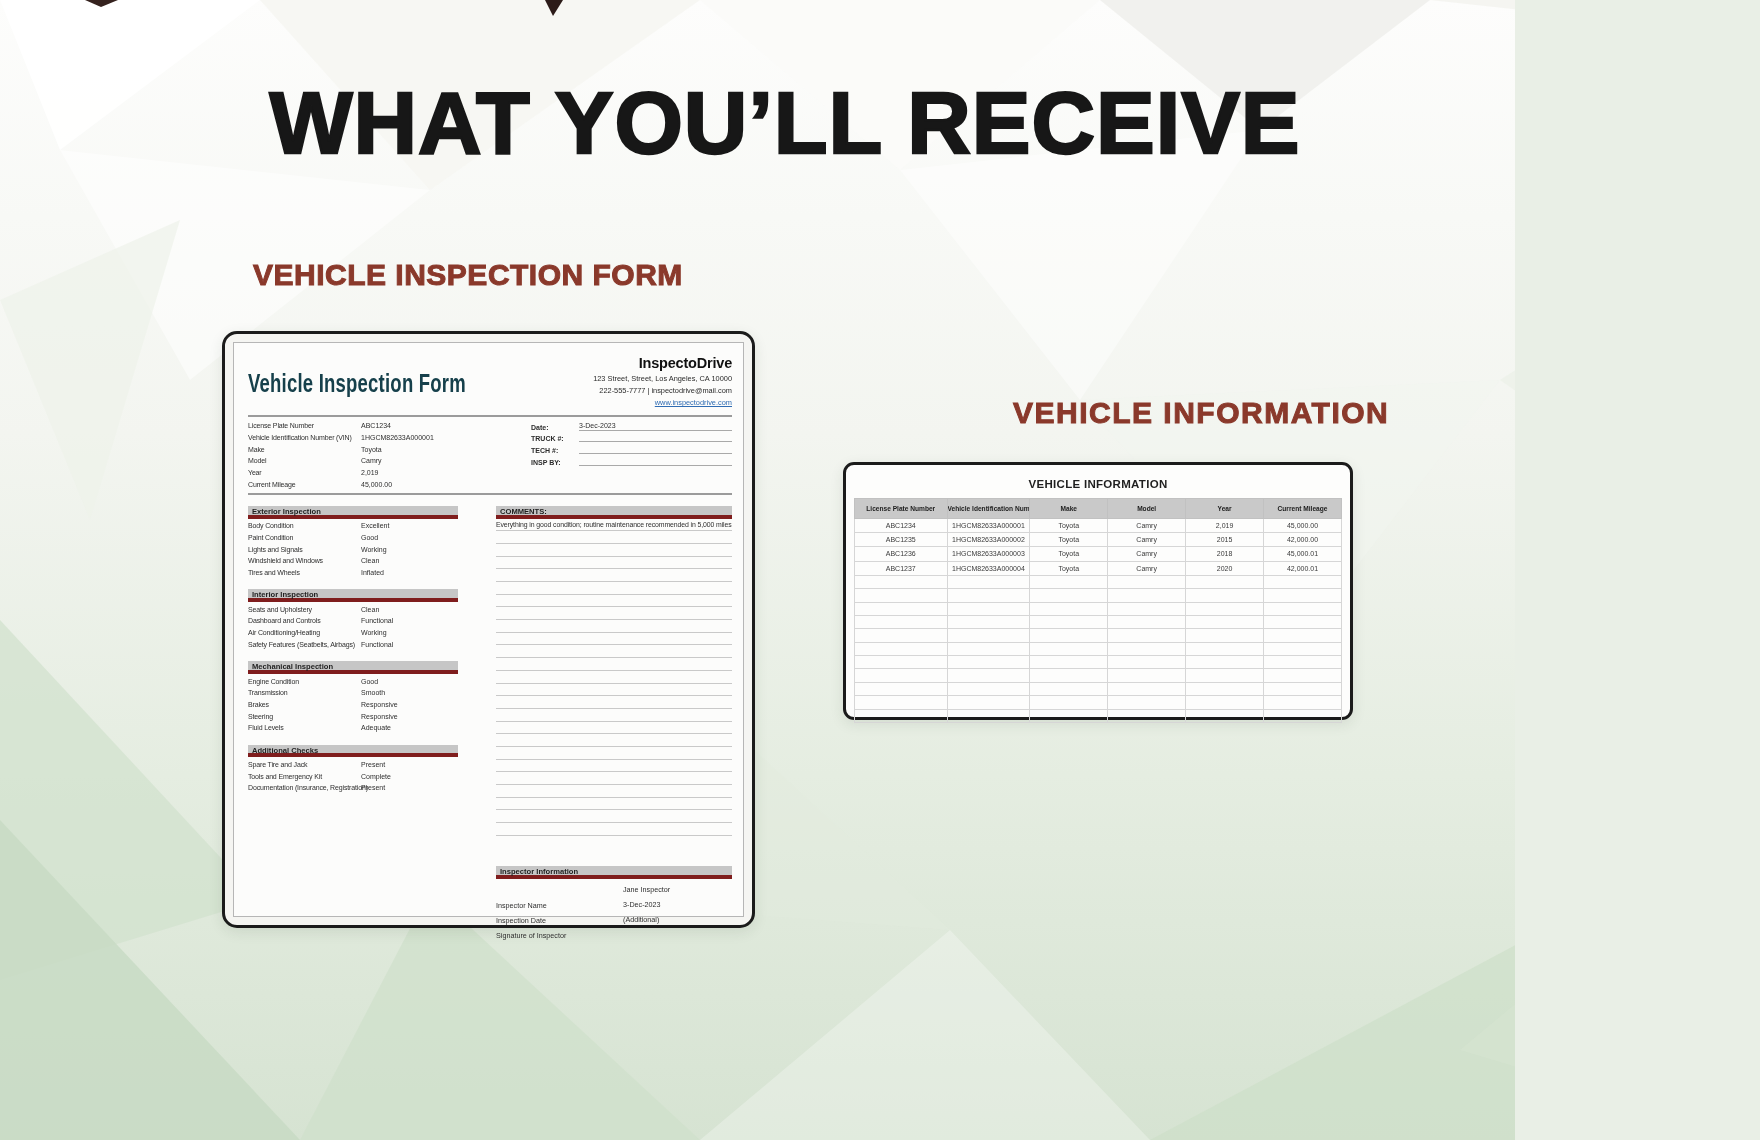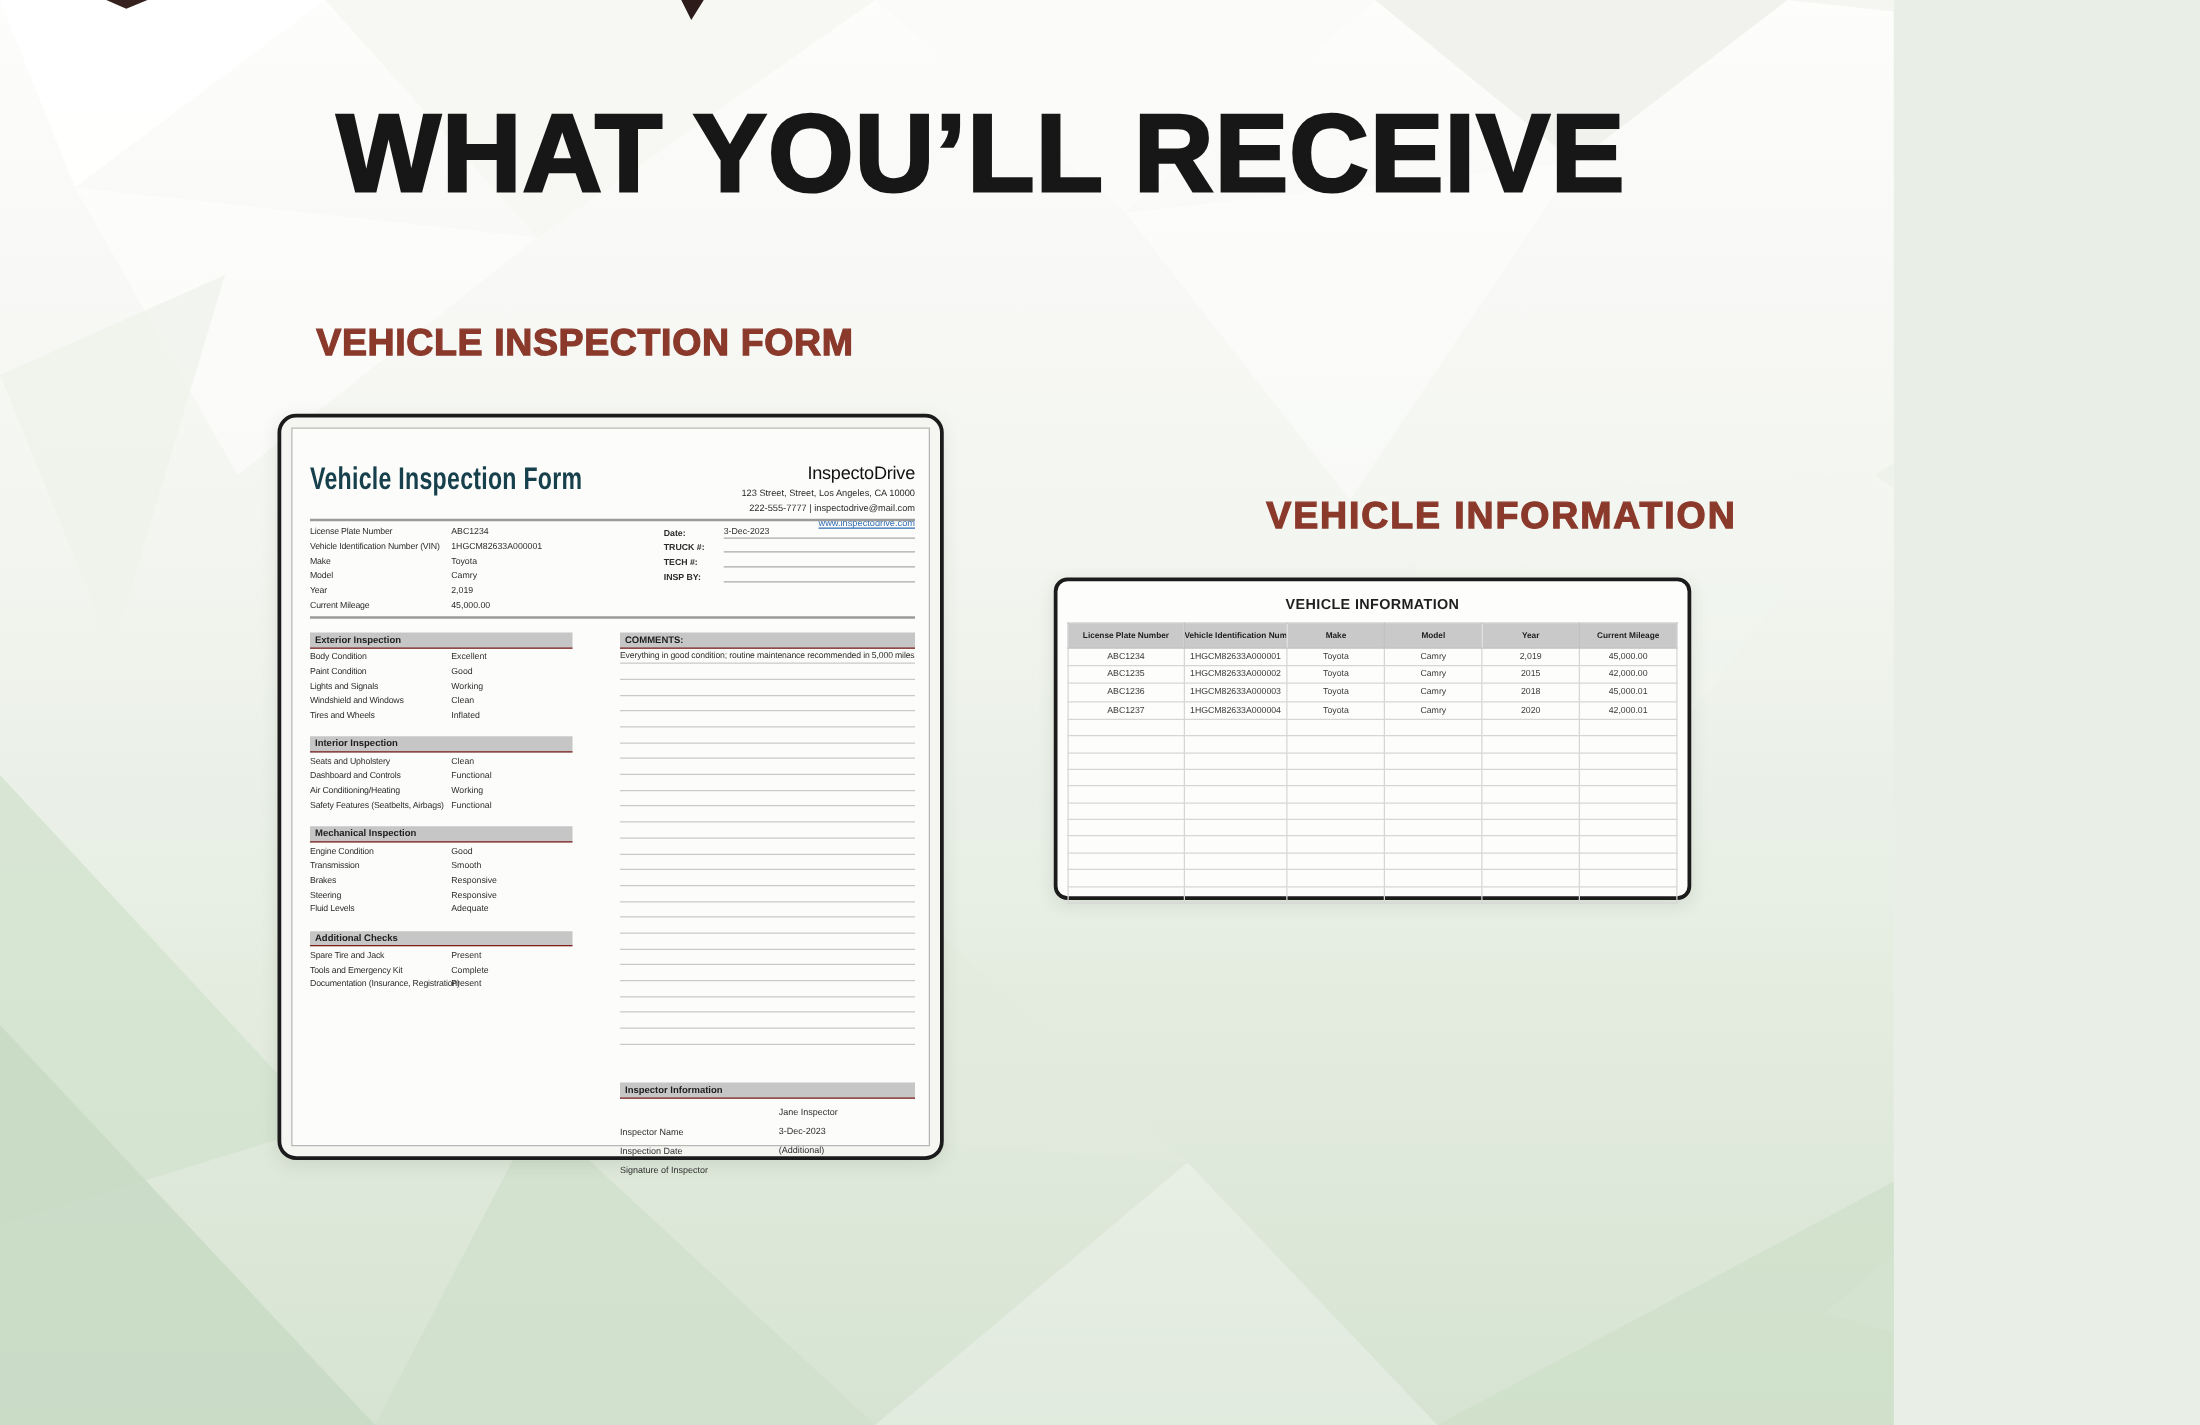--- a/index.html
+++ b/index.html
@@ -24,40 +24,40 @@
   .form-card{left:222px;top:331px;width:533px;height:597px;border-radius:15px;}
   .info-card{left:843px;top:462px;width:510px;height:258px;border-radius:11px;background:#fdfdfc;}
 
   .form-sheet{position:absolute;inset:8px;background:#fcfcfb;border:1px solid #b6b6b6;}
   .sheet-inner{position:absolute;left:14px;right:11px;top:0;bottom:0;}
 
   
   .doc-title{position:absolute;top:26px;left:0;font-size:25px;font-weight:700;color:#16404b;
     letter-spacing:.3px;transform:scaleX(.74);transform-origin:left top;white-space:nowrap;}
   .company{position:absolute;top:13px;right:0;text-align:right;line-height:1;}
-  .company-name{font-size:14.5px;font-weight:400;color:#111;letter-spacing:-.2px;margin-top:16px;}
+  .company-name{font-size:14.5px;font-weight:700;color:#111;letter-spacing:-.2px;}
   .company-line{font-size:7.4px;color:#2a2a2a;margin-top:4.6px;}
   .company-link{font-size:7.4px;color:#2f6cb3;text-decoration:underline;margin-top:4.6px;display:block;}
   .rule{position:absolute;left:0;right:0;height:2px;background:#9b9b9b;}
   .rule-1{top:72px;} .rule-2{top:150px;}
 
   
   .veh-fields{position:absolute;top:77px;left:0;width:300px;}
   .f-row{display:flex;height:11.7px;align-items:center;}
   .f-label{width:113px;font-size:7px;color:#2e2e2e;letter-spacing:-.15px;white-space:nowrap;}
   .f-value{font-size:7px;color:#2e2e2e;white-space:nowrap;}
   .meta-fields{position:absolute;top:77px;left:283px;right:0;}
   .m-row{display:flex;height:11.7px;align-items:flex-end;padding-bottom:1px;box-sizing:border-box;}
   .m-label{width:48px;font-size:7px;font-weight:700;color:#2b2b2b;white-space:nowrap;}
   .m-value{flex:1;font-size:7px;color:#2e2e2e;border-bottom:1px solid #a9a9a9;min-height:8px;white-space:nowrap;}
 
   
   .left-col{position:absolute;top:163px;left:0;width:210px;}
   .right-col{position:absolute;top:163px;left:248px;right:0;}
-  .sec-bar{height:12.5px;background:#c6c6c6;border-bottom:1px solid #7f1d1d;
+  .sec-bar{height:12.5px;background:#c6c6c6;border-bottom:4px solid #7f1d1d;
     font-size:7.6px;font-weight:700;color:#1e1e1e;line-height:12.5px;padding-left:4px;
     box-sizing:border-box;white-space:nowrap;}
   .sec-items{margin-top:1.5px;}
   .sec-item{display:flex;height:11.7px;align-items:center;}
   .sec-gap{margin-top:11px;}
   .comment-text{height:11.8px;display:flex;align-items:center;font-size:6.9px;color:#2e2e2e;
     letter-spacing:-.1px;white-space:nowrap;border-bottom:1px solid #c9c9c9;}
   .rule-line{height:11.7px;border-bottom:1px solid #c9c9c9;}
   .inspector{position:absolute;top:360px;left:0;right:0;}
   .ins-rows{margin-top:3px;}

